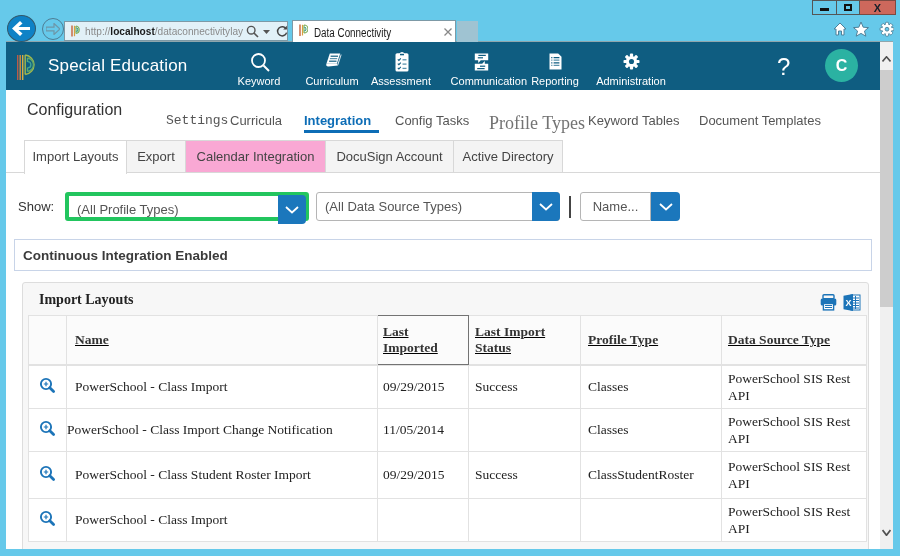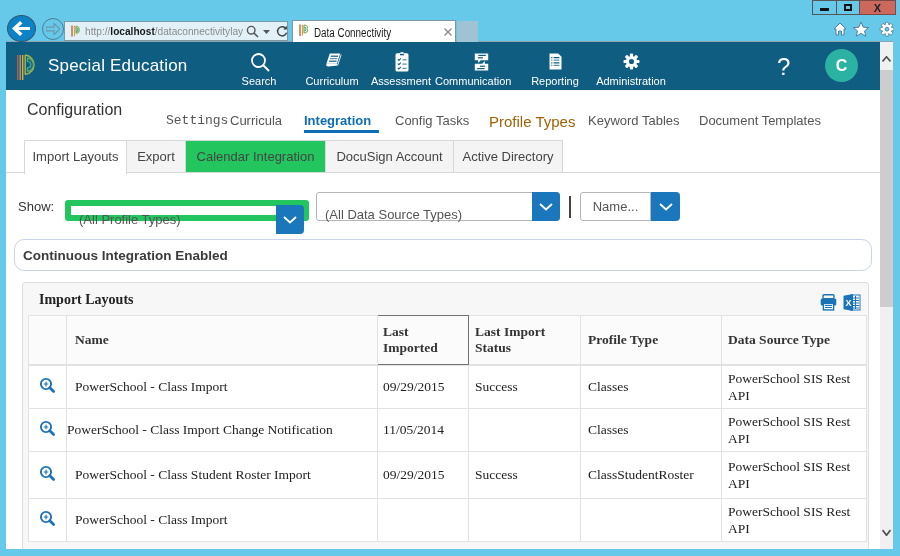--- a/index.html
+++ b/index.html
@@ -102,21 +102,21 @@
     <path d="M11.5 4 A 6.8 6.8 0 0 1 11.5 17.5" stroke="#5fa86b" stroke-width="1.4" fill="none"></path>
     <path d="M11.5 4 L11.5 8 M11.5 13.5 L11.5 17.5" stroke="#5fa86b" stroke-width="1.4" fill="none"></path>
     <path d="M11.7 7.6 A 3.1 3.1 0 0 1 11.7 13.9" stroke="#41a393" stroke-width="1.4" fill="none"></path>
   </svg>
   <div class="abs" style="left:42px; top:14px; font-size:17px; color:#fff; letter-spacing:0.2px;">Special Education</div>
 
   <svg class="abs" style="left:244px; top:10px;" width="21" height="21" viewBox="0 0 21 21">
     <circle cx="8.5" cy="8.5" r="6.5" fill="none" stroke="#fff" stroke-width="1.8"></circle>
     <path d="M13.5 13.5 L19 19" stroke="#fff" stroke-width="2"></path>
   </svg>
-  <div class="abs" style="left:207px; top:33px; width:92px; text-align:center; font-size:11px; color:#fff;">Search</div>
+  <div class="abs" style="left:207px; top:33px; width:92px; text-align:center; font-size:11px; color:#fff;">Keyword</div>
 
   <svg class="abs" style="left:319px; top:11px;" width="17" height="16" viewBox="0 0 17 16">
     <path d="M4.8 0.5 L15.2 0.5 L11.8 10.8 L1.4 10.8 Z" fill="#fff"></path>
     <path d="M15.8 1.2 L16.6 1.8 L13.2 12.2 L12.3 11.6 Z" fill="#fff" opacity="0.85"></path>
     <path d="M1.4 10.8 L11.8 10.8 L13 12.6 L3.4 13.6 C1.6 13.7 0.8 12.2 1.4 10.8 Z" fill="#fff"></path>
     <path d="M5.6 3.2 L13 3.2" stroke="#0f5d81" stroke-width="1.2"></path>
     <path d="M4.9 5.6 L12.2 5.6" stroke="#5b93ac" stroke-width="1.2"></path>
     <path d="M4.1 8.2 L11.5 8.2" stroke="#0f5d81" stroke-width="1.2"></path>
   </svg>
   <div class="abs" style="left:280px; top:33px; width:92px; text-align:center; font-size:11px; color:#fff;">Curriculum</div>
@@ -133,21 +133,21 @@
   <div class="abs" style="left:349px; top:33px; width:92px; text-align:center; font-size:11px; color:#fff;">Assessment</div>
 
   <svg class="abs" style="left:468px; top:11px;" width="15" height="18" viewBox="0 0 15 18">
     <path d="M0.8 0.4 L14.2 0.4 L14.2 7.2 L6.8 7.2 L4.2 10 L4.2 7.2 L0.8 7.2 Z" fill="#fff"></path>
     <path d="M4.4 2.4 L11.8 2.4" stroke="#0f5d81" stroke-width="1.2"></path>
     <path d="M3.8 4.8 L9 4.8" stroke="#0f5d81" stroke-width="1.2"></path>
     <path d="M14.2 17.6 L0.8 17.6 L0.8 10.8 L8.2 10.8 L10.8 8 L10.8 10.8 L14.2 10.8 Z" fill="#fff"></path>
     <path d="M10.6 15.6 L3.2 15.6" stroke="#0f5d81" stroke-width="1.2"></path>
     <path d="M11.2 13.2 L6 13.2" stroke="#0f5d81" stroke-width="1.2"></path>
   </svg>
-  <div class="abs" style="left:429px; top:33px; width:92px; text-align:left; font-size:11px; color:#fff;">Communication</div>
+  <div class="abs" style="left:429px; top:33px; width:92px; text-align:right; font-size:11px; color:#fff;">Communication</div>
 
   <svg class="abs" style="left:543px; top:11px;" width="13" height="17" viewBox="0 0 13 17">
     <path d="M0.5 0.5 L9.2 0.5 L12.5 3.8 L12.5 16.5 L0.5 16.5 Z" fill="#fff"></path>
     <path d="M2.2 4.6 L3.4 4.6 M4.6 4.6 L10.4 4.6" stroke="#0f5d81" stroke-width="1.3"></path>
     <path d="M2.2 7.2 L3.4 7.2 M4.6 7.2 L10.4 7.2" stroke="#5b93ac" stroke-width="1.3"></path>
     <path d="M2.2 9.8 L3.4 9.8 M4.6 9.8 L10.4 9.8" stroke="#0f5d81" stroke-width="1.3"></path>
     <path d="M2.2 12.4 L3.4 12.4 M4.6 12.4 L10.4 12.4" stroke="#5b93ac" stroke-width="1.3"></path>
   </svg>
   <div class="abs" style="left:503px; top:33px; width:92px; text-align:center; font-size:11px; color:#fff;">Reporting</div>
 
@@ -174,61 +174,61 @@
   <div class="abs" style="left:771px; top:11px; font-size:24px; font-weight:400; color:#fff;">?</div>
   <div class="abs" style="left:819px; top:7px; width:33px; height:33px; border-radius:50%; background:#2bb2a2; color:#fff; font-size:16px; font-weight:bold; text-align:center; line-height:33px;">C</div>
 
   <div class="abs" style="left:21px; top:59px; font-size:16px; color:#333;">Configuration</div>
 
   <div class="abs" style="top:71px; left:160px; font-size:13px; color:#555;font-family:Liberation Mono, monospace;">Settings</div>
   <div class="abs" style="top:71px; left:224px; font-size:13px; color:#555;">Curricula</div>
   <div class="abs" style="top:71px; left:298px; font-size:13px; color:#0d6db6; font-weight:bold;">Integration</div>
   <div class="abs" style="top:88px; left:298px; width:75px; height:3px; background:#0d6db6;"></div>
   <div class="abs" style="top:71px; left:389px; font-size:13px; color:#555;">Config Tasks</div>
-  <div class="abs" style="top:71px; left:483px; font-size:15px; color:#a16207;">Profile Types</div>
+  <div class="abs" style="top:71px; left:483px; font-size:18px; color:#737373;font-family:Liberation Serif, serif;">Profile Types</div>
   <div class="abs" style="top:71px; left:582px; font-size:13px; color:#555;">Keyword Tables</div>
   <div class="abs" style="top:71px; left:693px; font-size:13px; color:#555;">Document Templates</div>
 
   <div class="abs" style="left:0; top:130px; width:874px; height:1px; background:#d8d8d8;"></div>
   <div class="abs" style="left:18px; top:98px; height:33px; display:flex; font-size:13px; color:#444;">
     <div style="border:1px solid #d8d8d8; border-bottom:none; background:#fff; width:103px; text-align:center; line-height:32px; position:relative; z-index:2; height:34px;">Import Layouts</div>
     <div style="border:1px solid #d8d8d8; border-left:none; background:#f4f4f4; width:59px; text-align:center; line-height:32px;">Export</div>
-    <div style="border:1px solid #d8d8d8; border-left:none; background:#22c55e; width:140px; text-align:center; line-height:32px;">Calendar Integration</div>
+    <div style="border:1px solid #d8d8d8; border-left:none; background:#f9a8d4; width:140px; text-align:center; line-height:32px;">Calendar Integration</div>
     <div style="border:1px solid #d8d8d8; border-left:none; background:#f4f4f4; width:128px; text-align:center; line-height:32px;">DocuSign Account</div>
     <div style="border:1px solid #d8d8d8; border-left:none; background:#f4f4f4; width:109px; text-align:center; line-height:32px;">Active Directory</div>
   </div>
 
   <div class="abs" style="left:12px; top:157px; font-size:13px; color:#333;">Show:</div>
-  <div class="abs" style="left:59px; top:150px; width:244px; height:21px; background:#fff; border:6px solid #22c55e; border-radius:3px;margin-top:8px;">
+  <div class="abs" style="left:59px; top:150px; width:244px; height:29px; background:#fff; border:4px solid #22c55e; border-radius:3px;">
     <div style="position:absolute; left:8px; top:6px; font-size:13px; color:#555;">(All Profile Types)</div>
     <div style="position:absolute; right:-1px; top:-1px; width:28px; height:29px; background:#1b77bc; border-radius:0 4px 4px 0;">
       <svg style="position:absolute;left:7px;top:11px;" width="14" height="8" viewBox="0 0 14 8">
           <path d="M1 1 L7 6.5 L13 1" stroke="#fff" stroke-width="1.8" fill="none"></path>
         </svg>
     </div>
   </div>
   <div class="abs" style="left:310px; top:150px; width:244px; height:29px; background:#fff; border:1px solid #b5b5b5; border-radius:3px;">
-    <div style="position:absolute; left:8px; top:6px; font-size:13px; color:#555;margin-top:8px;">(All Data Source Types)</div>
+    <div style="position:absolute; left:8px; top:6px; font-size:13px; color:#555;">(All Data Source Types)</div>
     <div style="position:absolute; right:-1px; top:-1px; width:28px; height:29px; background:#1b77bc; border-radius:0 4px 4px 0;">
       <svg style="position:absolute;left:7px;top:11px;" width="14" height="8" viewBox="0 0 14 8">
           <path d="M1 1 L7 6.5 L13 1" stroke="#fff" stroke-width="1.8" fill="none"></path>
         </svg>
     </div>
   </div>
   <div class="abs" style="left:563px; top:154px; width:2px; height:22px; background:#444;"></div>
   <div class="abs" style="left:574px; top:150px; width:100px; height:29px;">
     <div style="position:absolute; left:0; top:0; width:71px; height:29px; background:#fff; border:1px solid #b5b5b5; border-radius:3px 0 0 3px; font-size:13px; color:#555; text-align:center; line-height:27px;">Name...</div>
     <div style="position:absolute; left:71px; top:0; width:29px; height:29px; background:#1b77bc; border-radius:0 4px 4px 0;">
       <svg style="position:absolute;left:8px;top:11px;" width="14" height="8" viewBox="0 0 14 8">
           <path d="M1 1 L7 6.5 L13 1" stroke="#fff" stroke-width="1.8" fill="none"></path>
         </svg>
     </div>
   </div>
 
-  <div class="abs" style="left:8px; top:197px; width:858px; height:32px; background:#fff; border:1px solid #c8d4e8; border-radius:10px;">
+  <div class="abs" style="left:8px; top:197px; width:858px; height:32px; background:#fff; border:1px solid #c8d4e8; border-radius:0;">
     <div style="position:absolute; left:8px; top:8px; font-size:13.5px; font-weight:bold; color:#3b3b3b;">Continuous Integration Enabled</div>
   </div>
 
   <div class="abs" style="left:16px; top:240px; width:847px; height:268px; background:#f7f7f7; border:1px solid #ddd; border-radius:3px 3px 0 0;">
     <div style="position:absolute; left:16px; top:9px; font-family:'Liberation Serif',serif; font-size:14px; font-weight:bold; color:#222;">Import Layouts</div>
 
     <svg style="position:absolute; left:797px; top:11px;" width="17" height="17" viewBox="0 0 17 17">
       <rect x="3" y="0.7" width="11" height="4" rx="1" fill="none" stroke="#1c74b8" stroke-width="1.4"></rect>
       <rect x="0.7" y="4.5" width="15.6" height="7" rx="1.5" fill="#1c74b8"></rect>
       <rect x="3.4" y="9.5" width="10.2" height="6.4" fill="#fff" stroke="#1c74b8" stroke-width="1.4"></rect>
@@ -236,21 +236,21 @@
     </svg>
 
     <svg style="position:absolute; left:820px; top:11px;" width="18" height="17" viewBox="0 0 18 17">
       <rect x="8" y="1" width="9" height="15" fill="#fff" stroke="#1c74b8" stroke-width="1"></rect>
       <path d="M9 4 L16 4 M9 6.5 L16 6.5 M9 9 L16 9 M9 11.5 L16 11.5 M9 14 L16 14 M12.5 2 L12.5 15" stroke="#1c74b8" stroke-width="1"></path>
       <path d="M0.5 1.8 L10 0 L10 17 L0.5 15.2 Z" fill="#1c74b8"></path>
       <text x="2.6" y="12" font-family="Liberation Sans" font-size="9" font-weight="bold" fill="#fff">X</text>
     </svg>
 
     <div style="position:absolute; left:5px; top:32px; width:838px; font-family:'Liberation Serif',serif;">
-      <table style="border-collapse:collapse; width:836px; table-layout:fixed;">
+      <table style="border-collapse:collapse; width:836px; table-layout:fixed;text-decoration:underline;">
         <colgroup>
             <col style="width:38px">
             <col style="width:311px">
             <col style="width:91px">
             <col style="width:112px">
             <col style="width:141px">
             <col style="width:145px">
           </colgroup>
         <tbody>
             <tr style="height:49px; background:#fbfbfb;">

